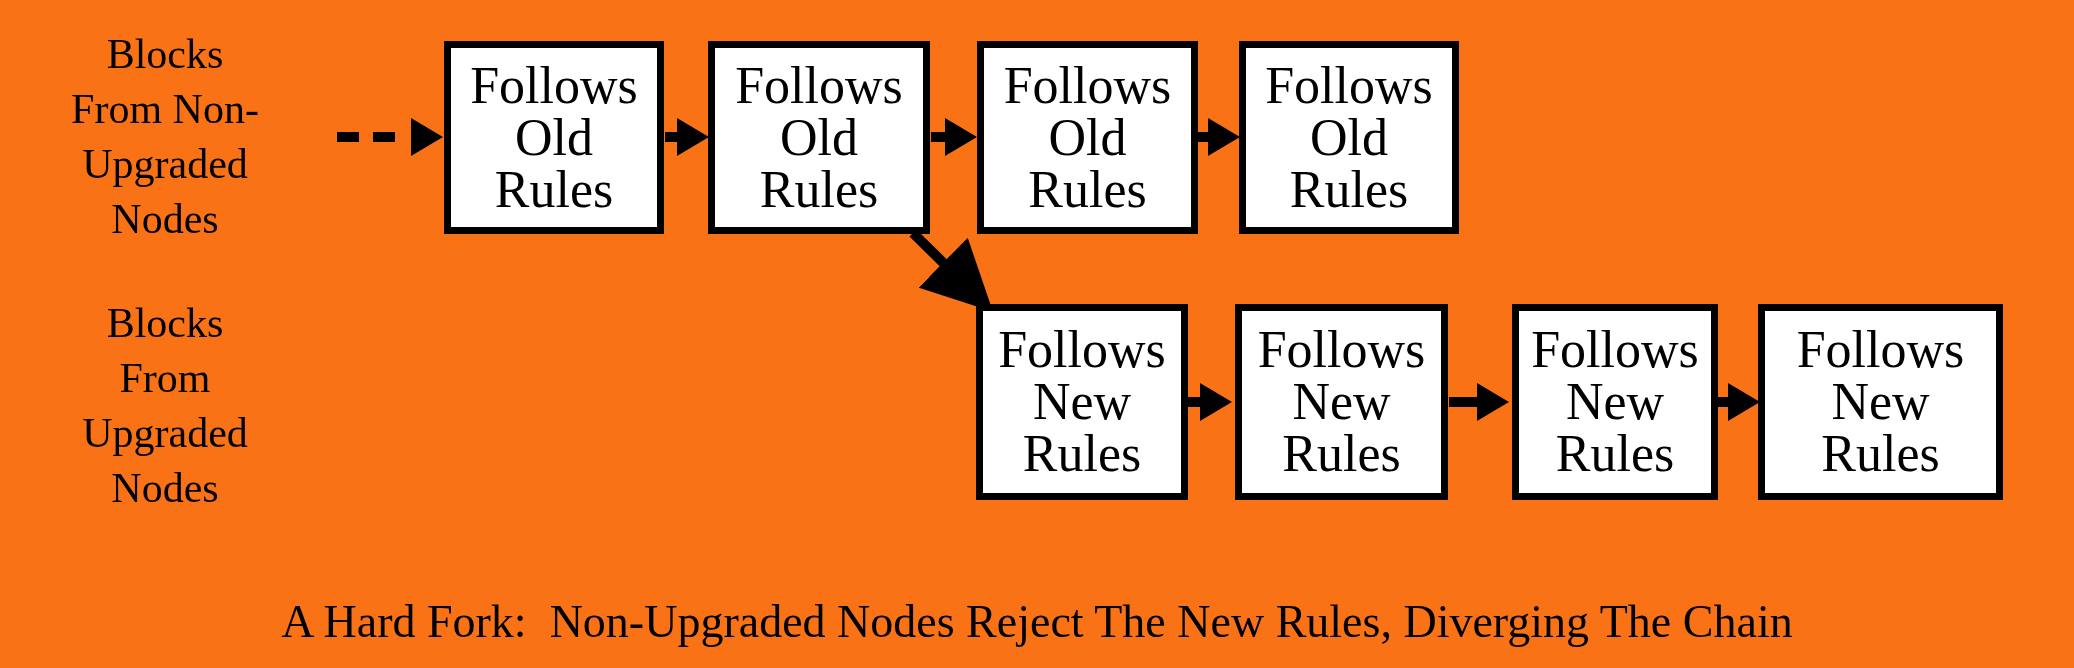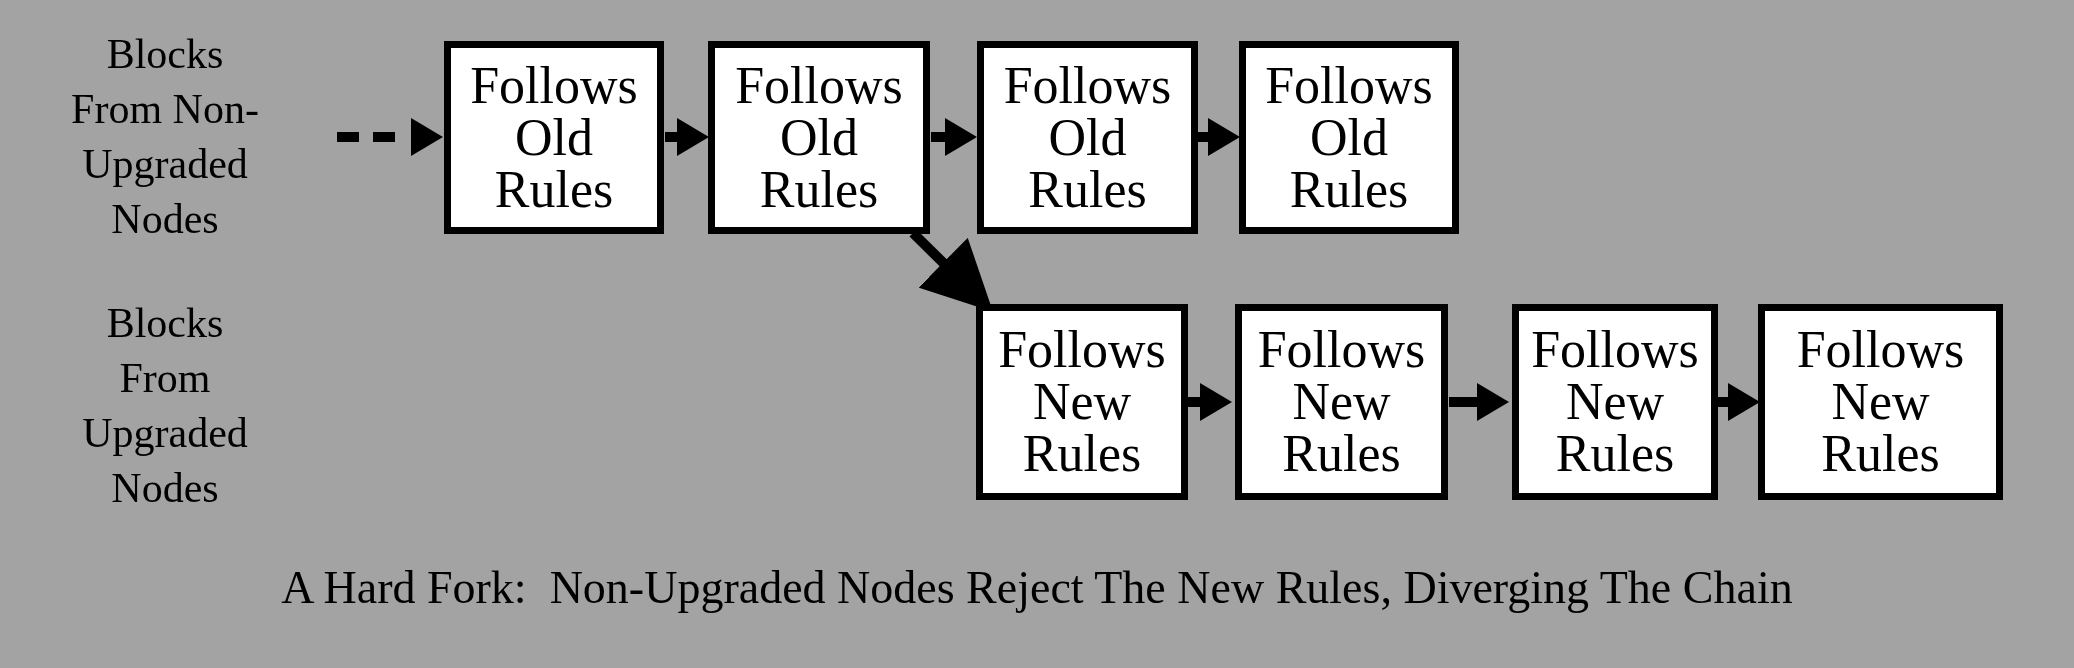--- a/index.html
+++ b/index.html
@@ -4,21 +4,21 @@
 <style>
   html, body {
     margin: 0;
     padding: 0;
     background: #ffffff;
   }
   #stage {
     position: relative;
     width: 2074px;
     height: 668px;
-    background: #a3a3a3;
+    background: #f97316;
     overflow: hidden;
     font-family: "Liberation Serif", "DejaVu Serif", serif;
     color: #000000;
   }
 
   
   .row-label {
     position: absolute;
     text-align: center;
     font-size: 42px;
@@ -110,21 +110,21 @@
     left: 880px;
     top: 210px;
     width: 160px;
     height: 130px;
   }
 
   
   #caption {
     position: absolute;
     left: 0;
-    top: 558px;
+    top: 592px;
     width: 2074px;
     text-align: center;
     font-size: 46px;
     line-height: 60px;
     color: #000;
     white-space: pre;
   }
 </style>
 </head>
 <body>

